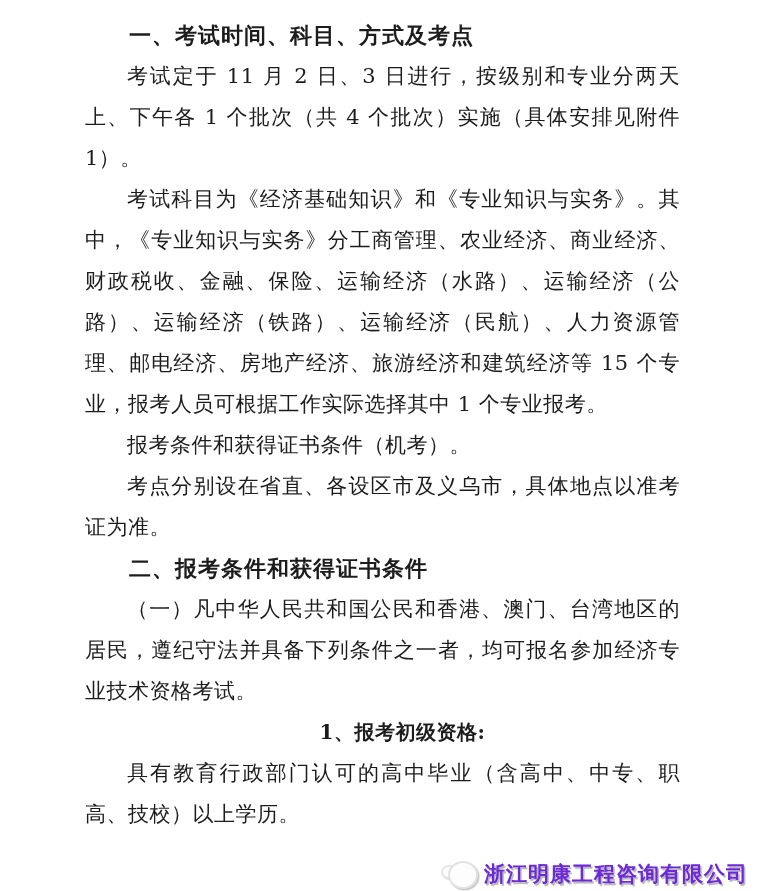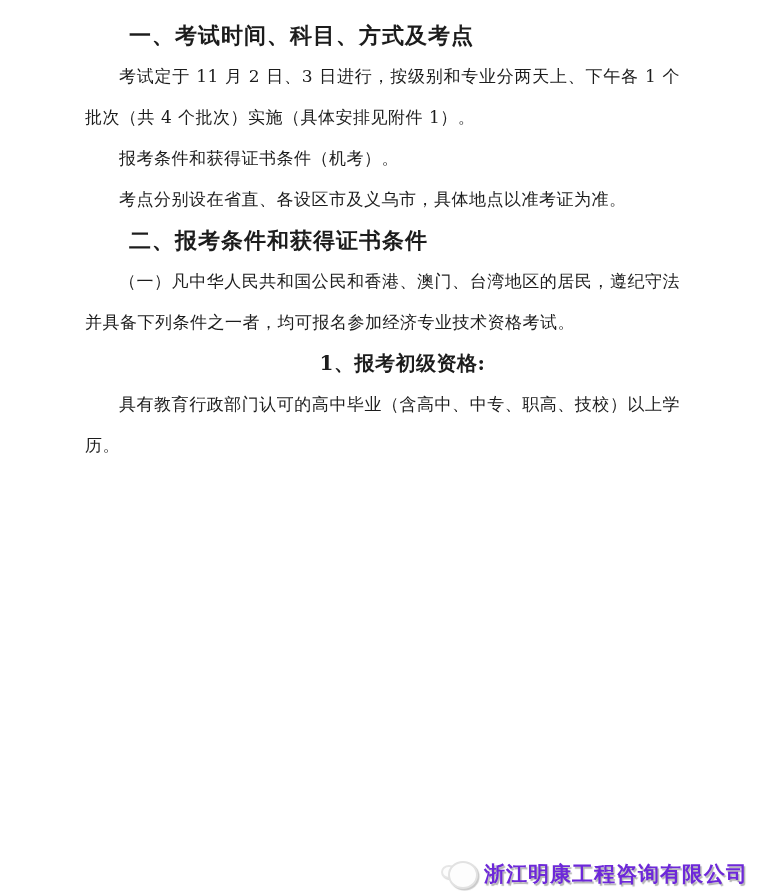--- a/index.html
+++ b/index.html
@@ -13,21 +13,21 @@
     height: 891px;
     box-sizing: border-box;
     background: #ffffff;
     padding: 15px 84px 0 85px;
     overflow: hidden;
     font-family: "DejaVu Serif", "Liberation Serif", serif;
     color: #1c1c1c;
   }
   .line {
     margin: 0;
-    font-size: 17px;
+    font-size: 21px;
     line-height: 41px;
     text-align: justify;
     text-indent: 2em;
     letter-spacing: 0.5px;
   }
   .heading {
     font-weight: bold;
     font-size: 22px;
     text-align: left;
     letter-spacing: 1px;
@@ -82,20 +82,21 @@
     letter-spacing: 1px;
   }
 </style>
 </head>
 <body>
 
 <div class="page">
 
   <p class="line heading">一、考试时间、科目、方式及考点</p>
   <p class="line">考试定于 11 月 2 日、3 日进行，按级别和专业分两天上、下午各 1 个批次（共 4 个批次）实施（具体安排见附件 1）。</p>
+  <p class="line">考试科目为《经济基础知识》和《专业知识与实务》。其中，《专业知识与实务》分工商管理、农业经济、商业经济、财政税收、金融、保险、运输经济（水路）、运输经济（公路）、运输经济（铁路）、运输经济（民航）、人力资源管理、邮电经济、房地产经济、旅游经济和建筑经济等 15 个专业，报考人员可根据工作实际选择其中 1 个专业报考。</p>
   <p class="line">报考条件和获得证书条件（机考）。</p>
   <p class="line">考点分别设在省直、各设区市及义乌市，具体地点以准考证为准。</p>
   <p class="line heading">二、报考条件和获得证书条件</p>
   <p class="line">（一）凡中华人民共和国公民和香港、澳门、台湾地区的居民，遵纪守法并具备下列条件之一者，均可报名参加经济专业技术资格考试。</p>
   <p class="line subheading">1、报考初级资格:</p>
   <p class="line">具有教育行政部门认可的高中毕业（含高中、中专、职高、技校）以上学历。</p>
 
   <div class="watermark">
     <span class="wm-logo">
       <span class="blob-small"></span>

